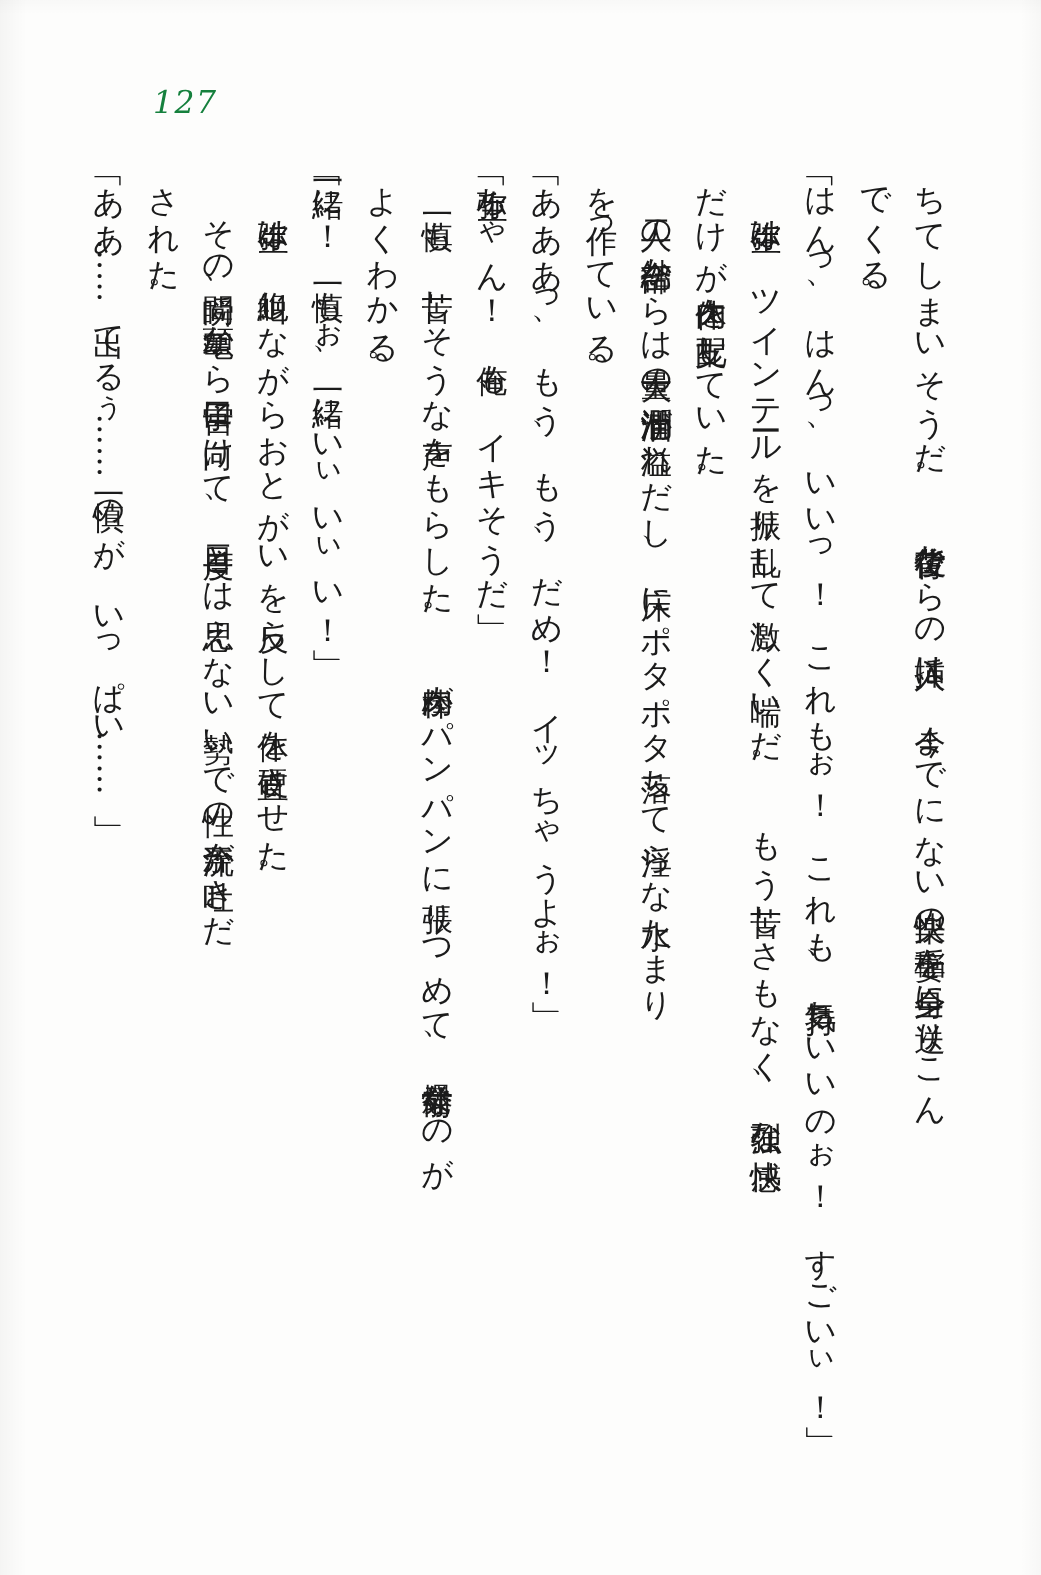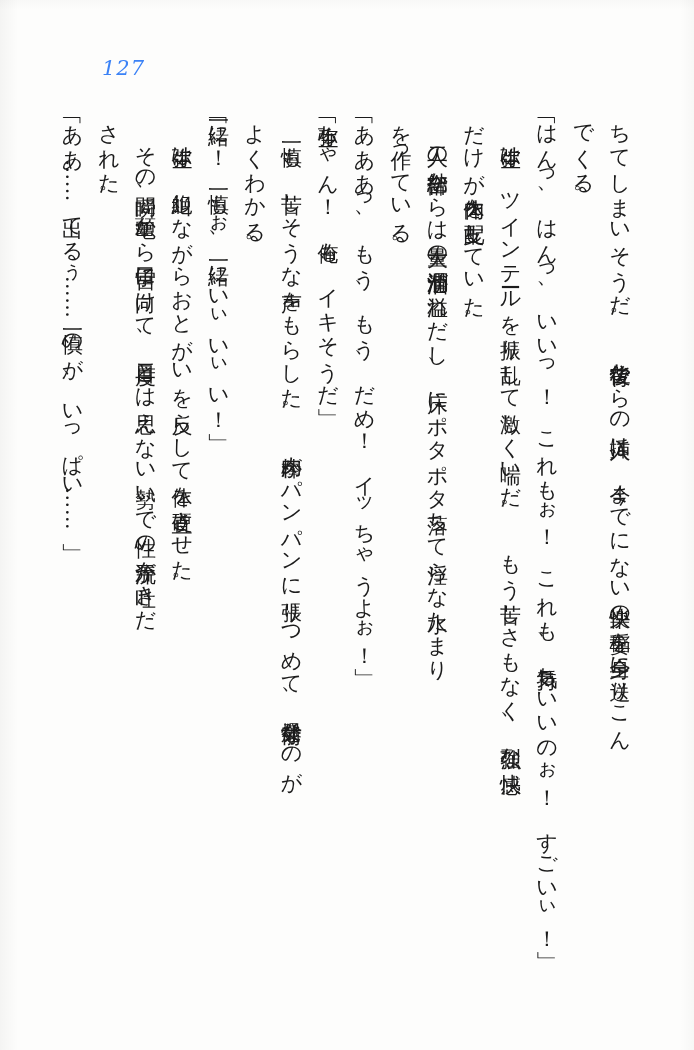--- a/index.html
+++ b/index.html
@@ -31,21 +31,21 @@
       linear-gradient(to left, rgba(0,0,0,0.025), rgba(0,0,0,0) 14px),
       linear-gradient(to bottom, rgba(0,0,0,0.02), rgba(0,0,0,0) 10px);
   }
   .page-number {
     position: absolute;
     top: 56px;
     left: 102px;
     font-style: italic;
     font-size: 21px;
     letter-spacing: 1px;
-    color: #3b82f6;
+    color: #15803d;
   }
   .text-block {
     position: absolute;
     top: 110px;
     right: 56px;
     width: 592px;
     height: 842px;
     writing-mode: vertical-rl;
     -webkit-writing-mode: vertical-rl;
     text-orientation: mixed;

